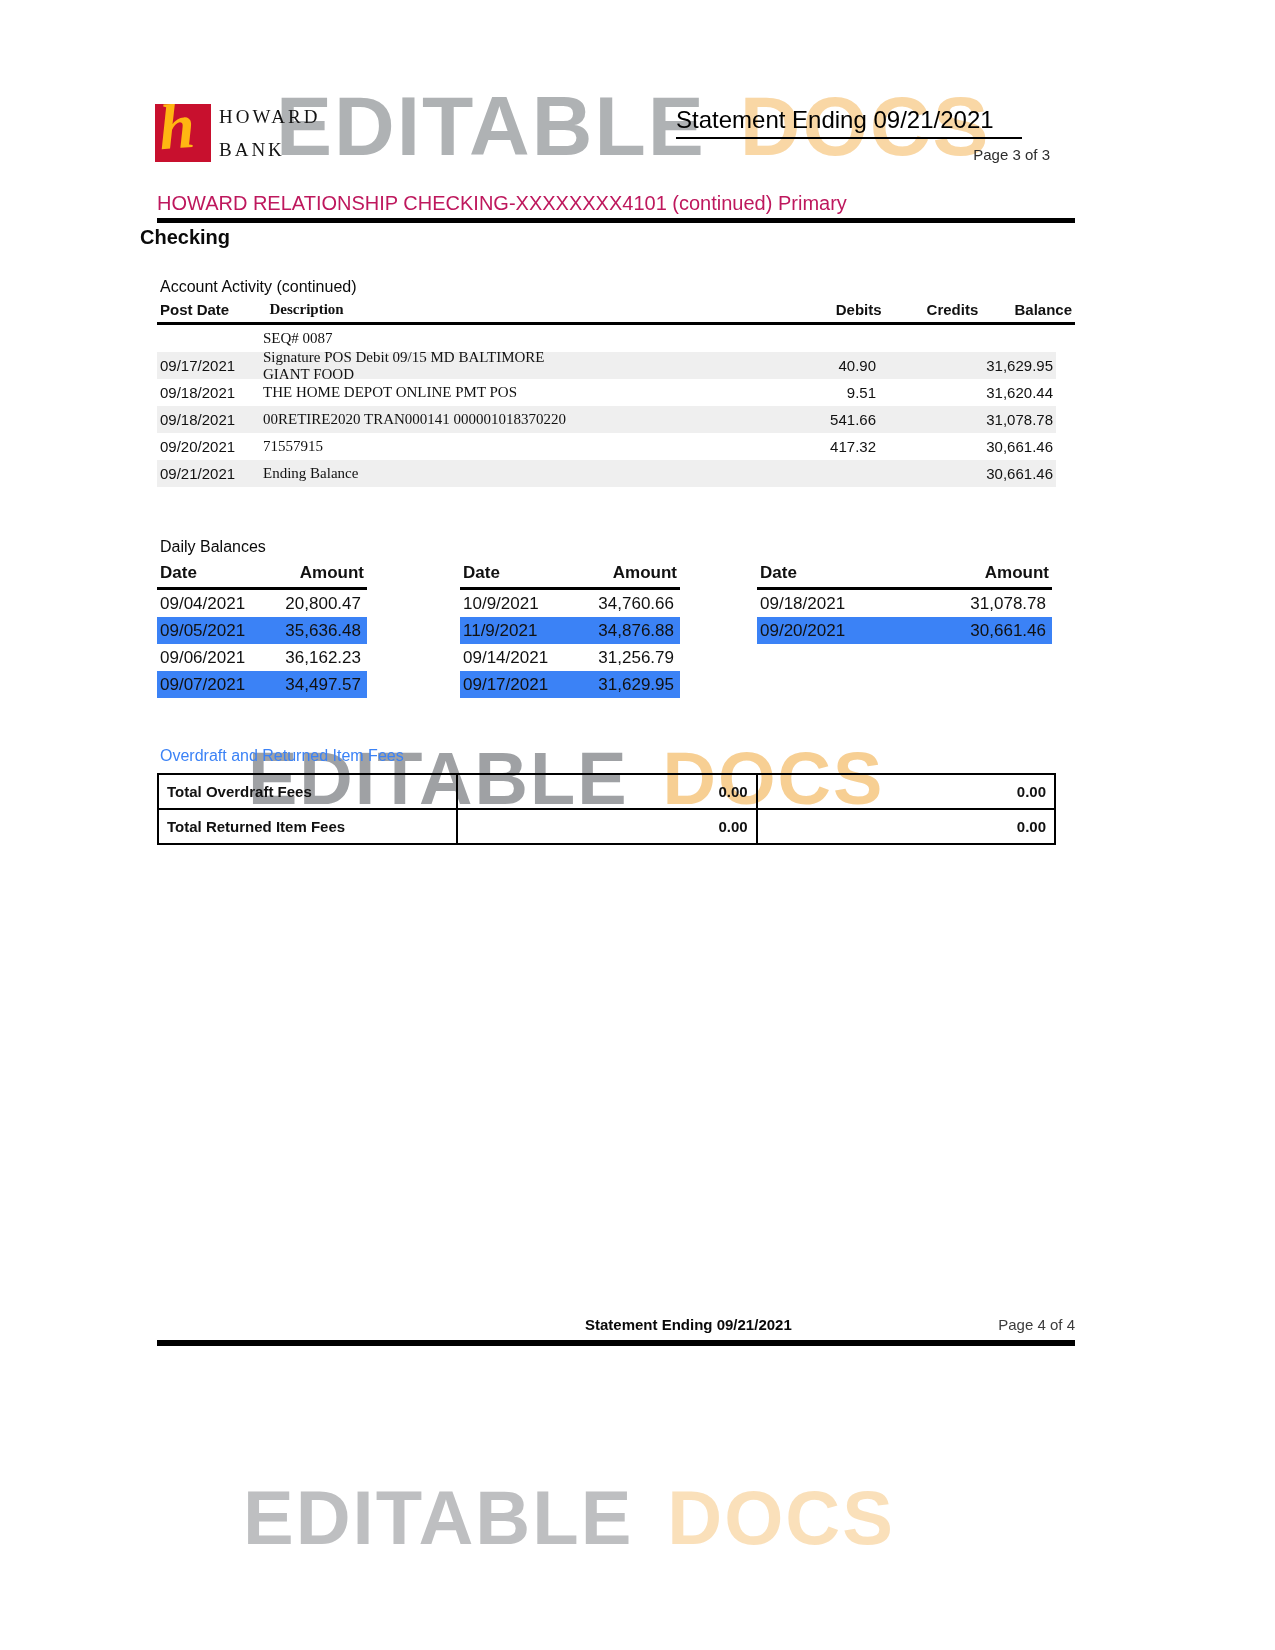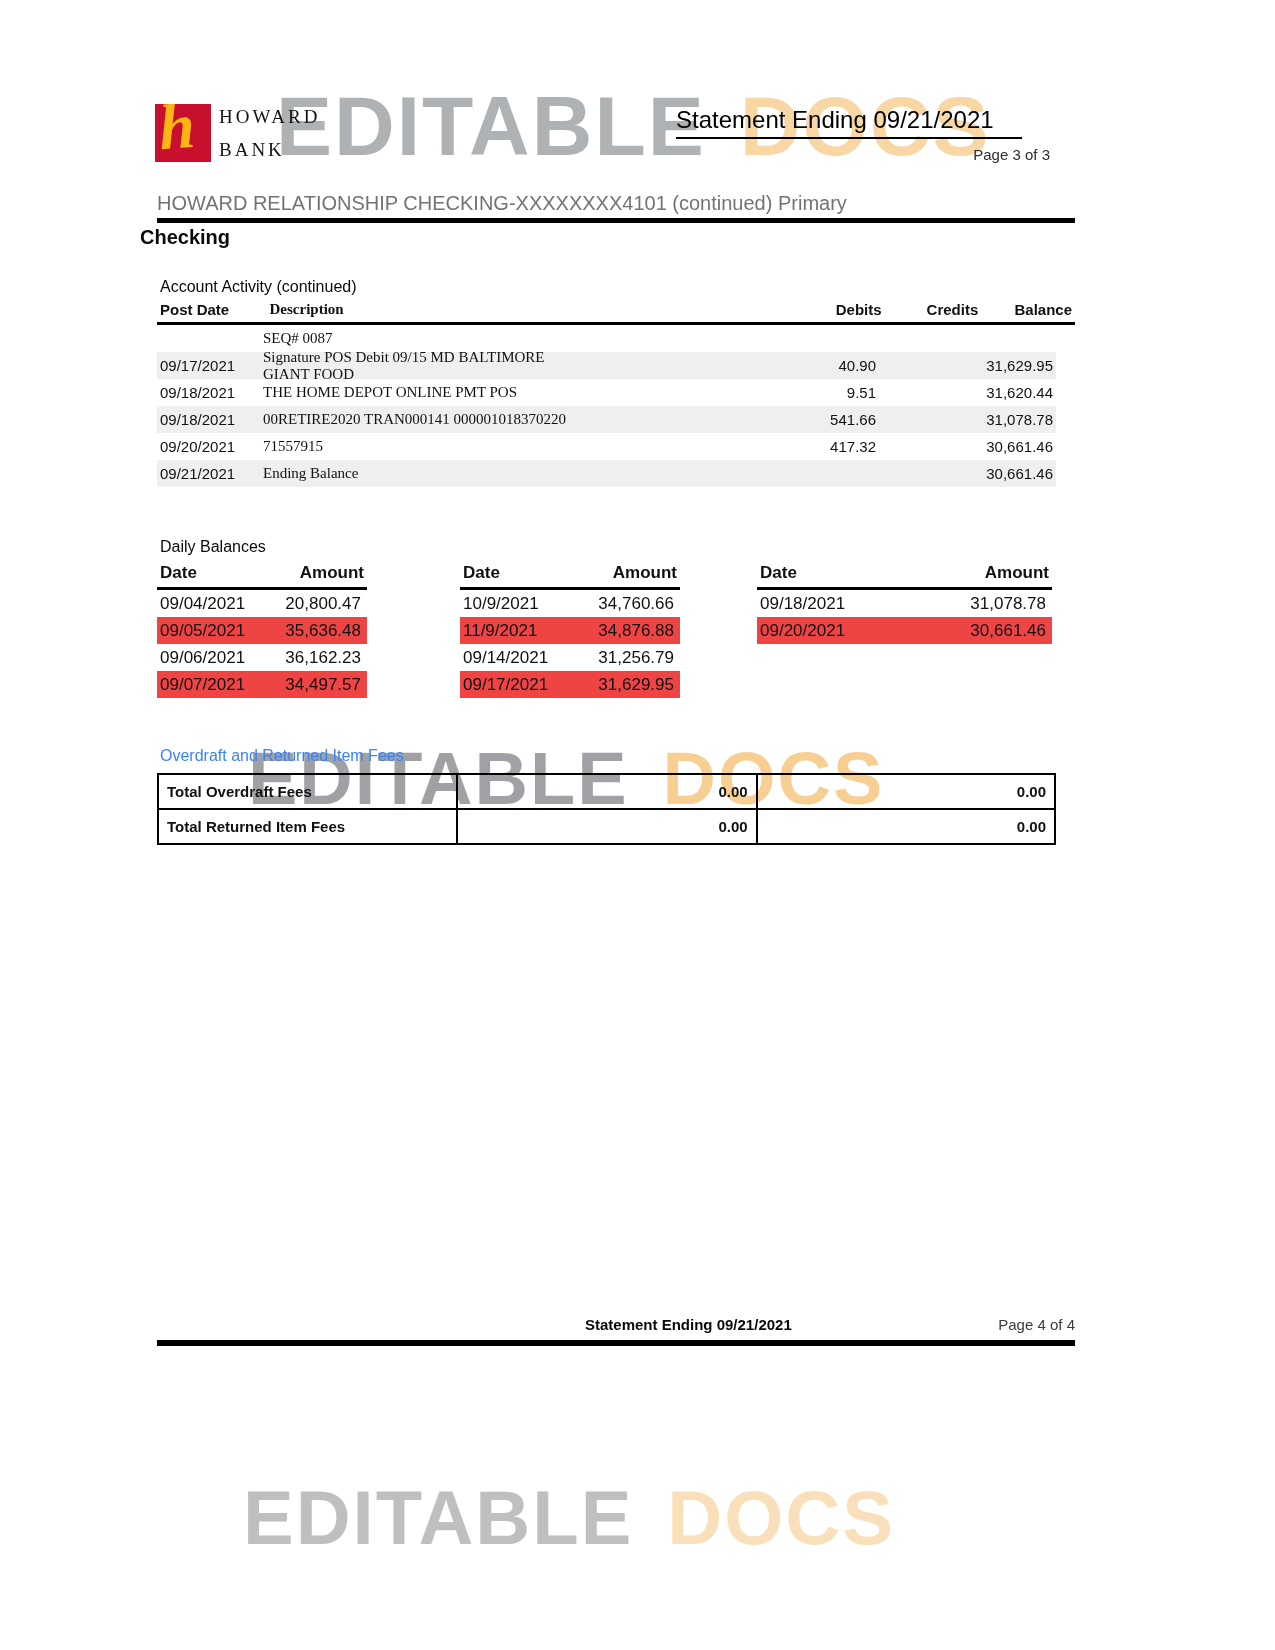--- a/index.html
+++ b/index.html
@@ -22,21 +22,21 @@
   .content { position:absolute; left:0; top:0; width:100%; height:100%; z-index:1; }
 
   
   .logo-box { position:absolute; left:155px; top:104px; width:56px; height:58px; background:#c8102e; overflow:hidden; }
   .logo-h { position:absolute; left:4px; top:-14px; font-family:"Liberation Serif", serif; font-style:italic; font-weight:bold; font-size:64px; color:#ffb612; transform:rotate(-4deg); }
   .bank-name { position:absolute; left:219px; top:100px; font-family:"Liberation Serif", serif; font-size:19px; letter-spacing:3px; color:#141414; line-height:33px; }
   .stmt-ending { position:absolute; left:676px; top:106px; font-size:24px; color:#000; border-bottom:2px solid #000; padding-bottom:3px; width:346px; }
   .page-info { position:absolute; left:800px; top:146px; width:250px; text-align:right; font-size:15px; color:#2d2d2d; }
 
   
-  .acct-title { position:absolute; left:157px; top:192px; width:918px; font-size:20px; color:#737373; }
+  .acct-title { position:absolute; left:157px; top:192px; width:918px; font-size:20px; color:#be185d; }
   .rule-title { position:absolute; left:157px; top:218px; width:918px; height:5px; background:#000; }
   .acct-title2 { position:absolute; left:140px; top:226px; font-size:20px; color:#0a0a0a;font-weight:bold; }
 
   
   .aa-heading { position:absolute; left:160px; top:278px; font-size:16px; color:#0a0a0a; }
   .aa-table { position:absolute; left:157px; top:301px; width:918px; font-size:15px; }
   .aa-hrow { display:flex; font-weight:bold; padding-bottom:4px;gap:8px; }
   .aa-rule { height:3px; background:#000; width:918px; }
   .aa-row { display:flex; width:899px; height:27px; align-items:center; }
   .aa-row.shaded { background:#efefef; }
@@ -48,21 +48,21 @@
 
   
   .db-heading { position:absolute; left:160px; top:538px; font-size:16px; color:#0a0a0a; }
   .db-wrap { position:absolute; left:157px; top:563px; display:flex; font-size:17px; }
   .db-group { }
   .db-g1 { width:210px; }
   .db-g2 { width:220px; margin-left:93px; }
   .db-g3 { width:295px; margin-left:77px; }
   .db-head { display:flex; justify-content:space-between; font-weight:bold; padding:0 3px 4px 3px; border-bottom:3px solid #000; }
   .db-row { display:flex; justify-content:space-between; height:27px; align-items:center; padding:0 6px 0 3px; }
-  .db-row.shaded { background:#ef4444; }
+  .db-row.shaded { background:#3b82f6; }
 
   
   .fee-heading { position:absolute; left:160px; top:747px; font-size:16px; color:#3b82f6; }
   .fee-table { position:absolute; left:157px; top:773px; width:899px; border-collapse:collapse; font-size:15px; font-weight:bold; }
   .fee-table td { border:2px solid #000; padding:8px 8px; }
   .fee-num, .fee-colhead { text-align:right; }
   .fee-c1 { width:300px; }
   .fee-c2 { width:300px; }
   .fee-c3 { width:299px; }
 

